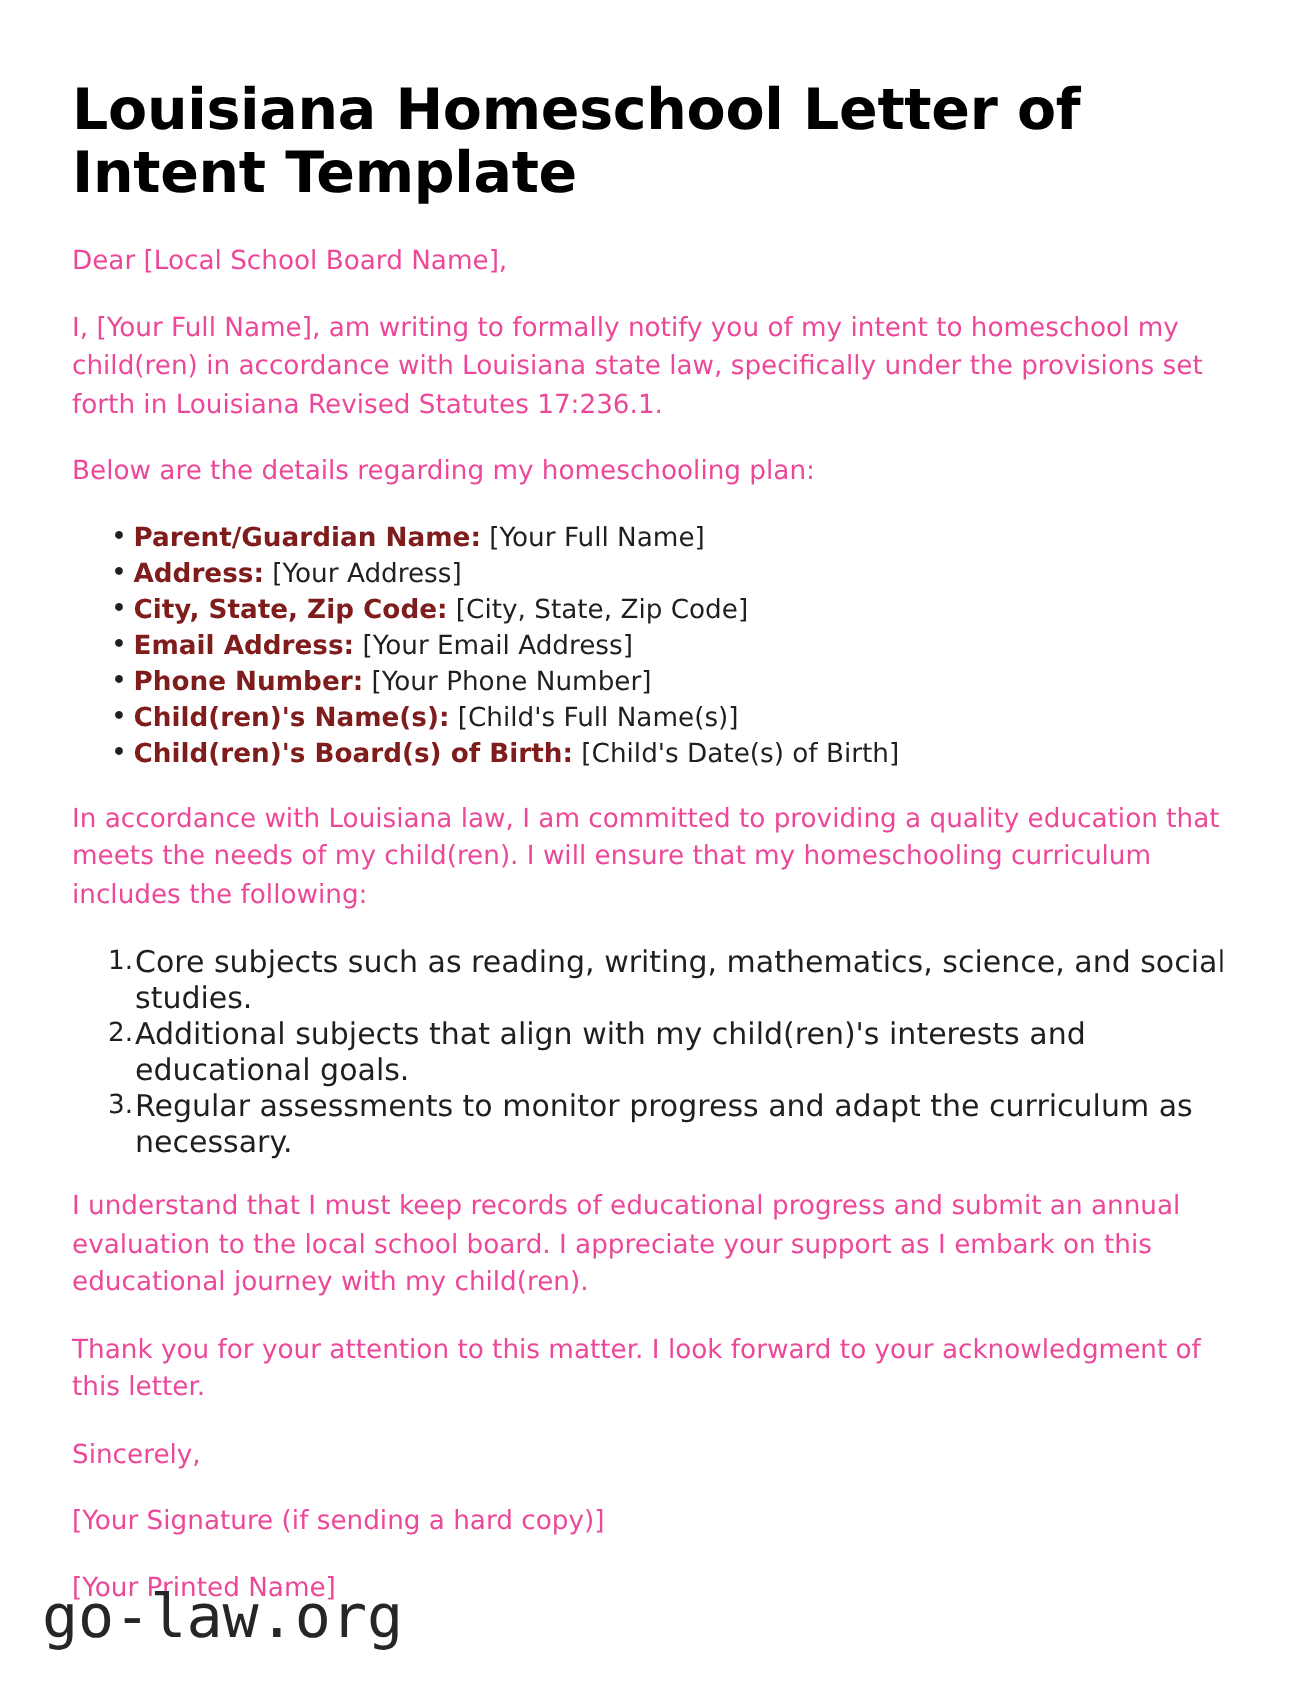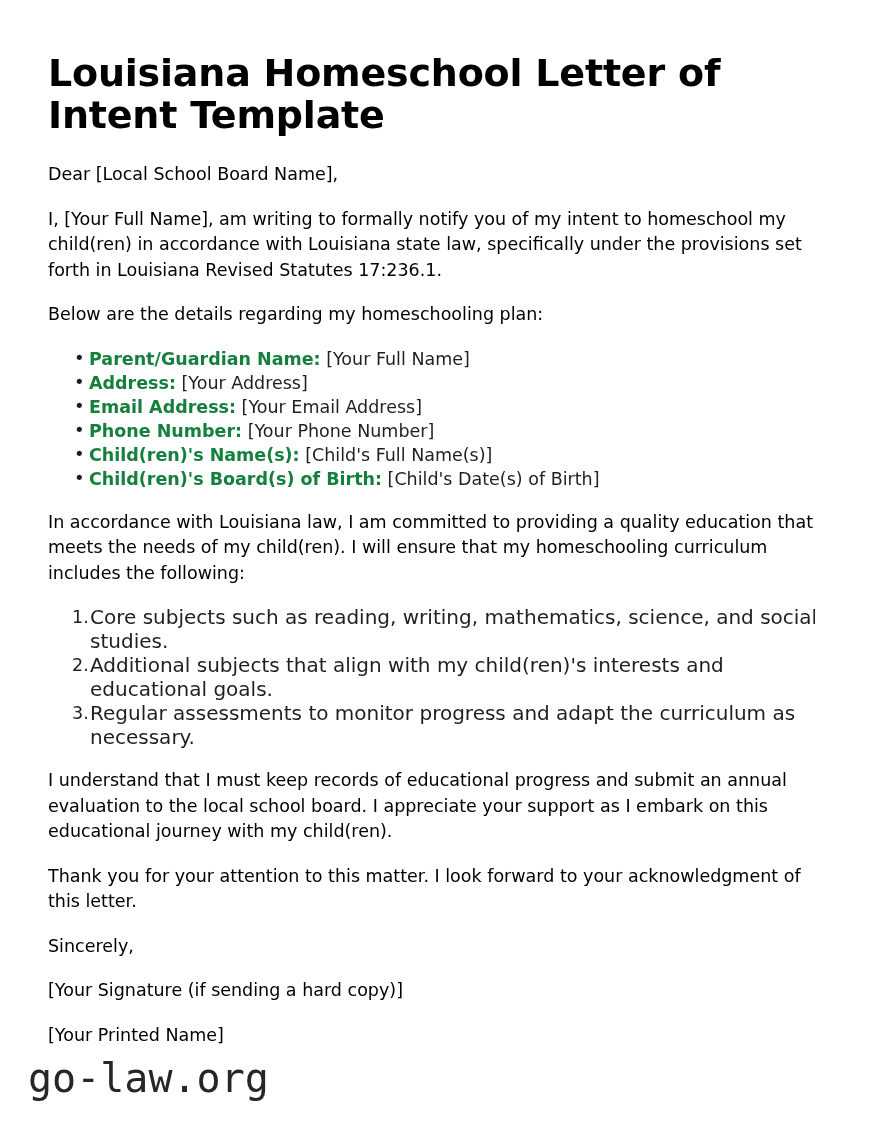--- a/index.html
+++ b/index.html
@@ -30,21 +30,21 @@
     font-size: 38px;
     line-height: 42px;
     color: #000000;
     letter-spacing: -0.2px;
     margin: 0 0 26px 0;
   }
 
   .para {
     font-size: 17.5px;
     line-height: 25.5px;
-    color: #000000;
+    color: #ec4899;
     margin: 0 0 19px 0;
   }
 
   ul.bullet-list {
     list-style: none;
     margin: 0 0 19px 0;
     padding: 0;
   }
   ul.bullet-list > li {
     position: relative;
@@ -54,21 +54,21 @@
     color: #1f1f1f;
   }
   ul.bullet-list > li::before {
     content: "\2022";
     position: absolute;
     left: 26px;
     top: -1px;
     font-size: 18px;
     color: #1f1f1f;
   }
-  .lbl { font-weight: bold; color: #15803d; }
+  .lbl { font-weight: bold; color: #7f1d1d; }
   .val { font-weight: normal; }
 
   ol.num-list {
     list-style: none;
     margin: 0 0 19px 0;
     padding: 0;
     counter-reset: numitem;
   }
   ol.num-list > li {
     position: relative;
@@ -120,20 +120,24 @@
     <ul class="bullet-list">
       <li>
         <span class="lbl">Parent/Guardian Name:</span>
         <span class="val">[Your Full Name]</span>
       </li>
       <li>
         <span class="lbl">Address:</span>
         <span class="val">[Your Address]</span>
       </li>
       <li>
+        <span class="lbl">City, State, Zip Code:</span>
+        <span class="val">[City, State, Zip Code]</span>
+      </li>
+      <li>
         <span class="lbl">Email Address:</span>
         <span class="val">[Your Email Address]</span>
       </li>
       <li>
         <span class="lbl">Phone Number:</span>
         <span class="val">[Your Phone Number]</span>
       </li>
       <li>
         <span class="lbl">Child(ren)'s Name(s):</span>
         <span class="val">[Child's Full Name(s)]</span>

